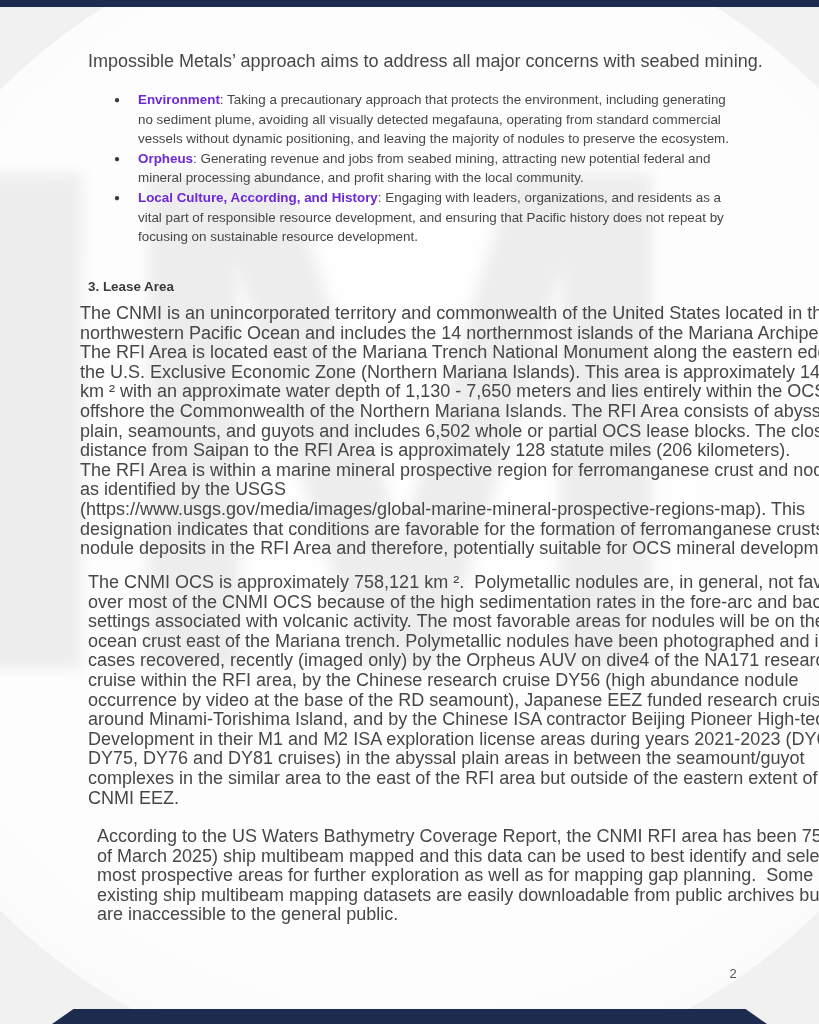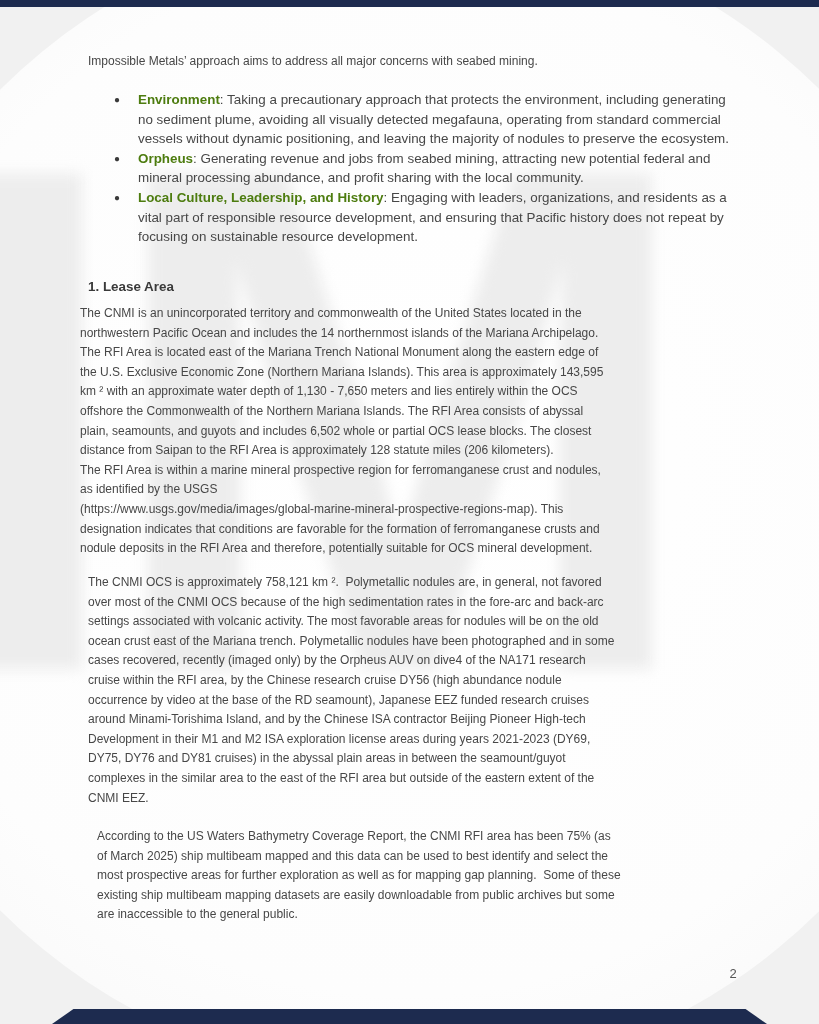--- a/index.html
+++ b/index.html
@@ -24,33 +24,33 @@
     z-index:1;user-select:none;
   }
   .edge-band{position:absolute;background:#1d2b4f;z-index:3;}
   .edge-band.top{left:0;top:0;width:819px;height:7px;}
   .edge-band.bottom{
     left:52px;bottom:0;width:715px;height:15px;
     clip-path:polygon(0% 100%, 3% 0%, 97% 0%, 100% 100%);
   }
   .content{position:absolute;z-index:2;}
   .doc-text{
-    font-size:12px;line-height:19.6px;white-space:pre;
+    font-size:18px;line-height:19.6px;white-space:pre;
   }
   .intro{left:88px;top:52px;width:700px;}
   .bullets{left:112px;top:90px;width:624px;margin:0;padding:0;list-style:none;}
   .bullets li{
     display:flex;font-size:13.4px;line-height:19.6px;margin:0;
   }
   .bullet-marker{
     width:24px;flex:0 0 24px;font-size:10px;line-height:19.6px;
     text-align:left;padding-left:2px;color:#3a3a3a;
   }
   .bullet-body{width:600px;}
-  .bullet-body b{color:#4d7c0f;}
+  .bullet-body b{color:#6d28d9;}
   .heading{
     left:88px;top:277px;width:700px;
     font-size:13.4px;font-weight:bold;color:#3a3a3a;line-height:19.6px;
   }
   .para1{left:80px;top:304px;width:710px;}
   .para2{left:88px;top:573px;width:710px;}
   .para3{left:97px;top:827px;width:710px;}
   .page-number{
     left:718px;top:966px;width:30px;text-align:center;
     font-size:13px;color:#555;
@@ -71,25 +71,25 @@
   <li>
     <span class="bullet-marker">●</span>
     <span class="bullet-body"><b>Environment</b><span>: Taking a precautionary approach that protects the environment, including generating no sediment plume, avoiding all visually detected megafauna, operating from standard commercial vessels without dynamic positioning, and leaving the majority of nodules to preserve the ecosystem.</span></span>
   </li>
   <li>
     <span class="bullet-marker">●</span>
     <span class="bullet-body"><b>Orpheus</b><span>: Generating revenue and jobs from seabed mining, attracting new potential federal and mineral processing abundance, and profit sharing with the local community.</span></span>
   </li>
   <li>
     <span class="bullet-marker">●</span>
-    <span class="bullet-body"><b>Local Culture, Leadership, and History</b><span>: Engaging with leaders, organizations, and residents as a vital part of responsible resource development, and ensuring that Pacific history does not repeat by focusing on sustainable resource development.</span></span>
+    <span class="bullet-body"><b>Local Culture, According, and History</b><span>: Engaging with leaders, organizations, and residents as a vital part of responsible resource development, and ensuring that Pacific history does not repeat by focusing on sustainable resource development.</span></span>
   </li>
 </ul>
 
-<div class="content heading">1. Lease Area</div>
+<div class="content heading">3. Lease Area</div>
 
 <div class="content doc-text para1">The CNMI is an unincorporated territory and commonwealth of the United States located in the
 northwestern Pacific Ocean and includes the 14 northernmost islands of the Mariana Archipelago.
 The RFI Area is located east of the Mariana Trench National Monument along the eastern edge of
 the U.S. Exclusive Economic Zone (Northern Mariana Islands). This area is approximately 143,595
 km ² with an approximate water depth of 1,130 - 7,650 meters and lies entirely within the OCS
 offshore the Commonwealth of the Northern Mariana Islands. The RFI Area consists of abyssal
 plain, seamounts, and guyots and includes 6,502 whole or partial OCS lease blocks. The closest
 distance from Saipan to the RFI Area is approximately 128 statute miles (206 kilometers).
 The RFI Area is within a marine mineral prospective region for ferromanganese crust and nodules,

